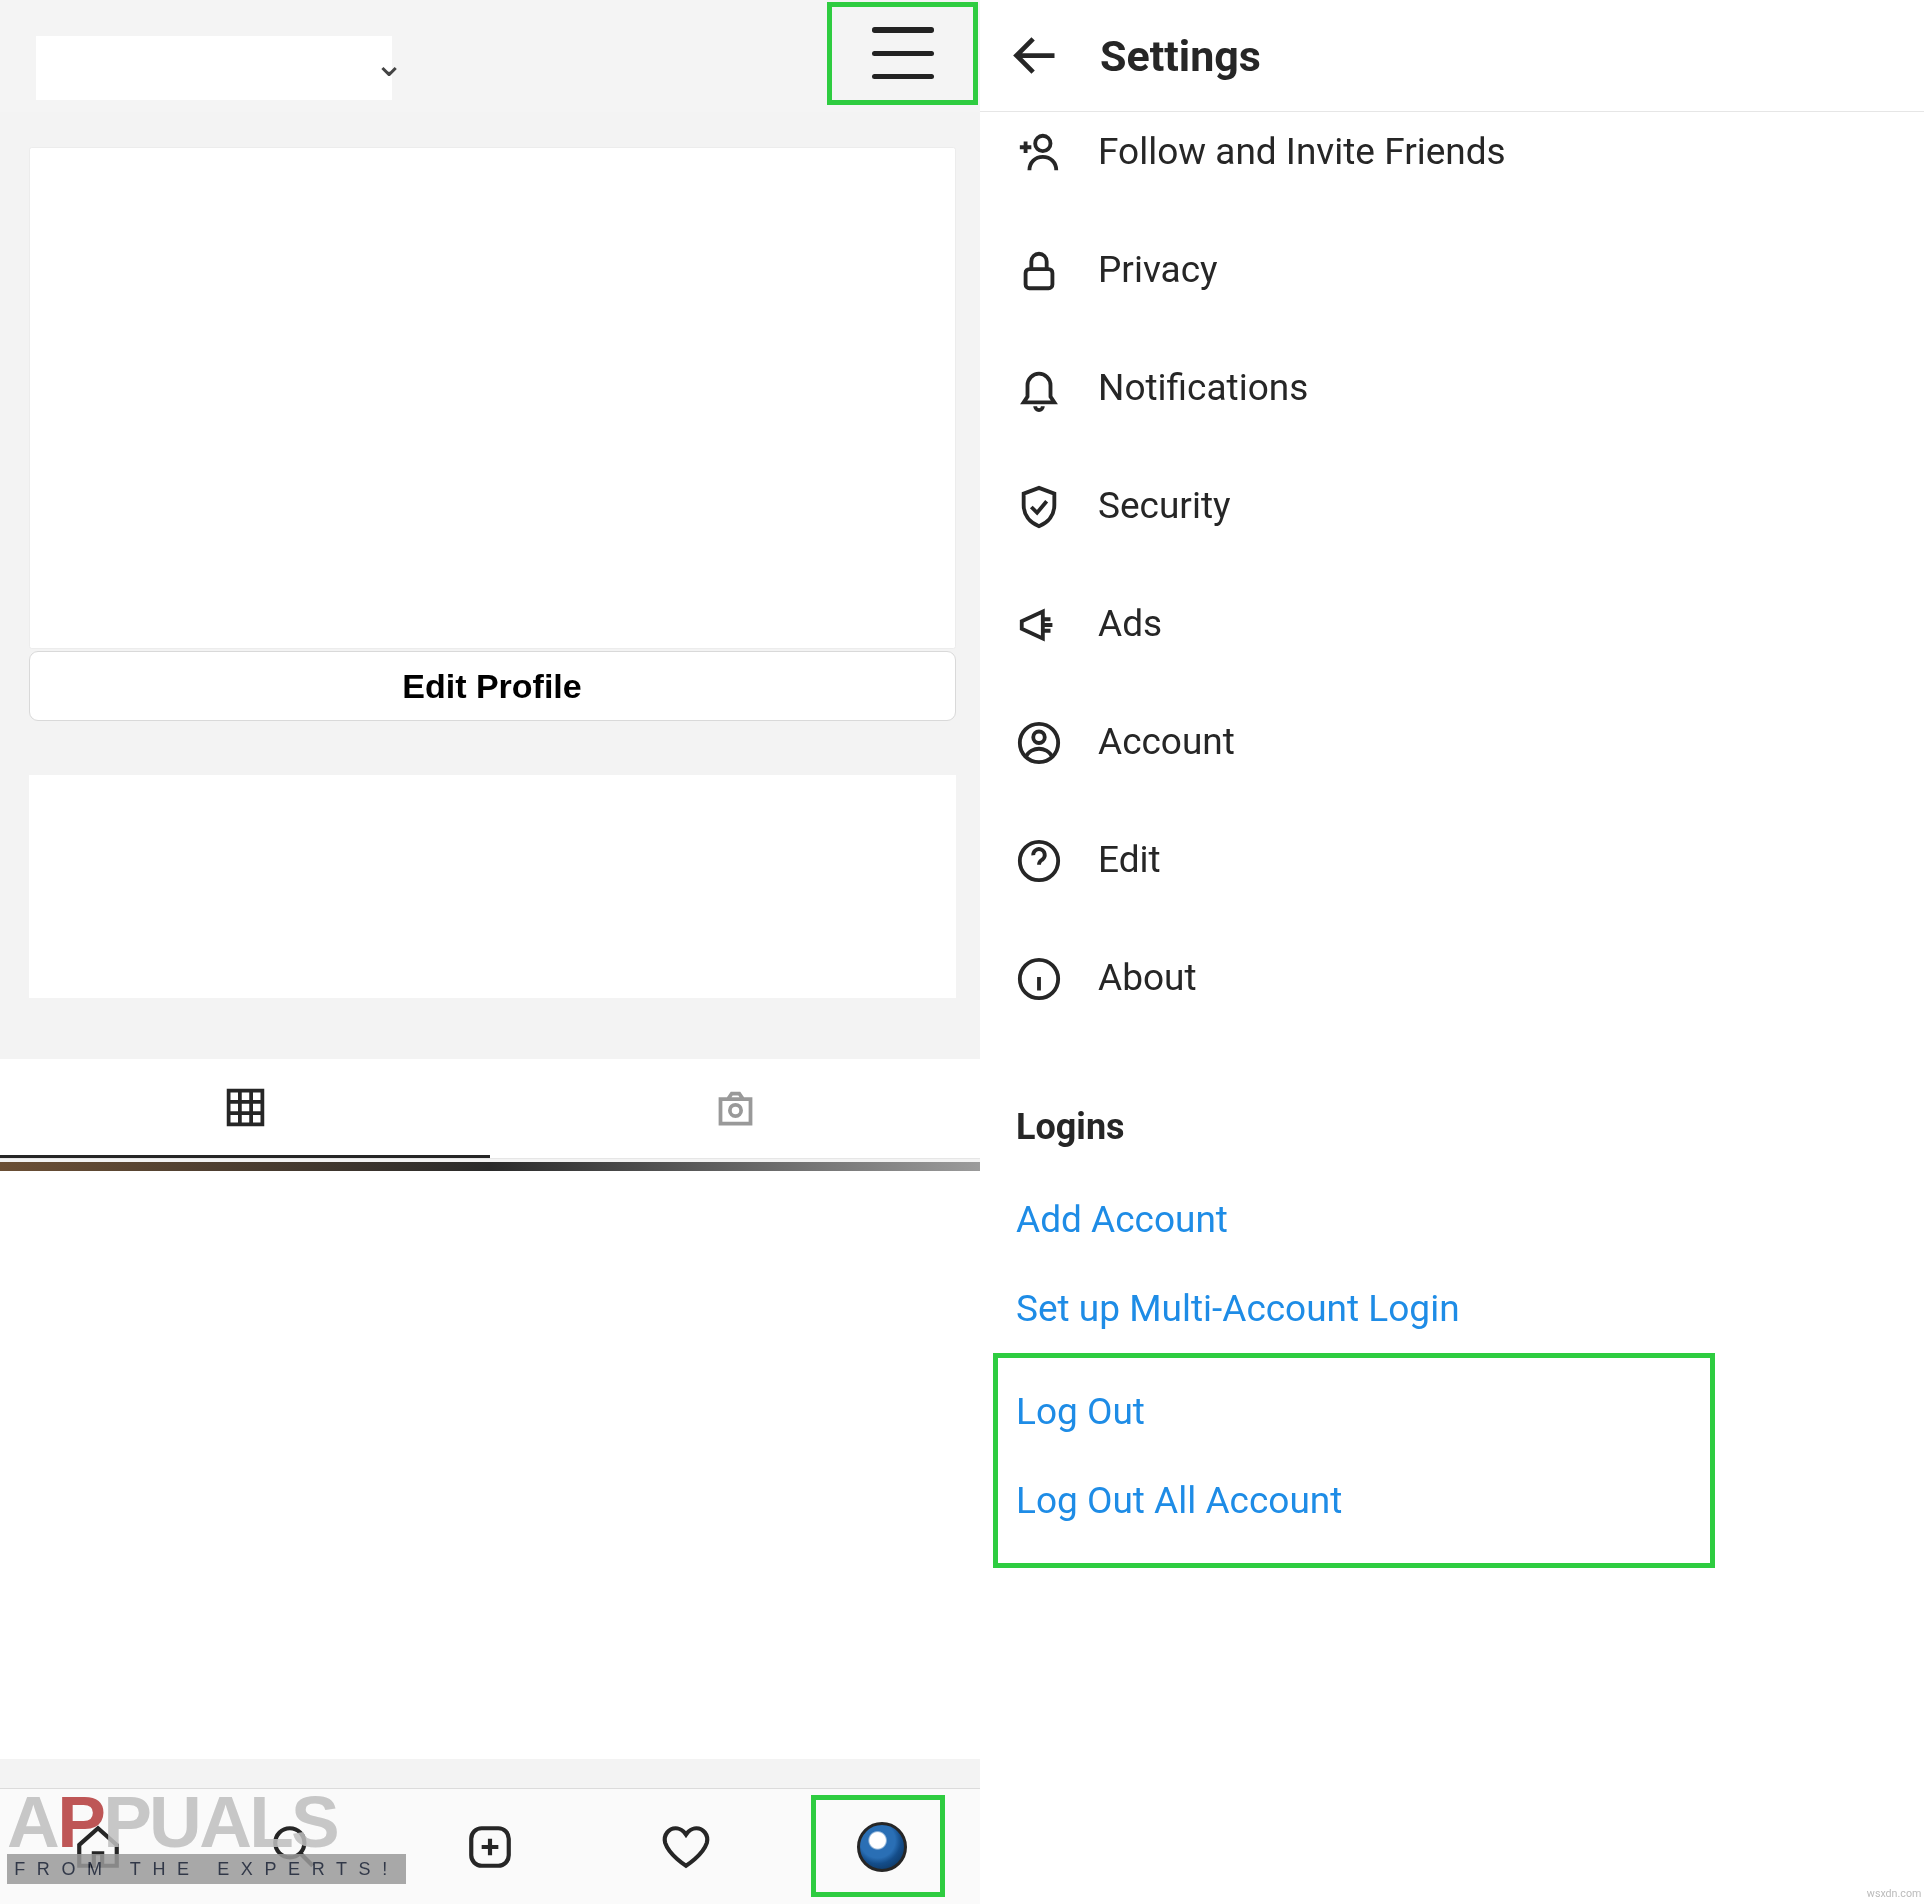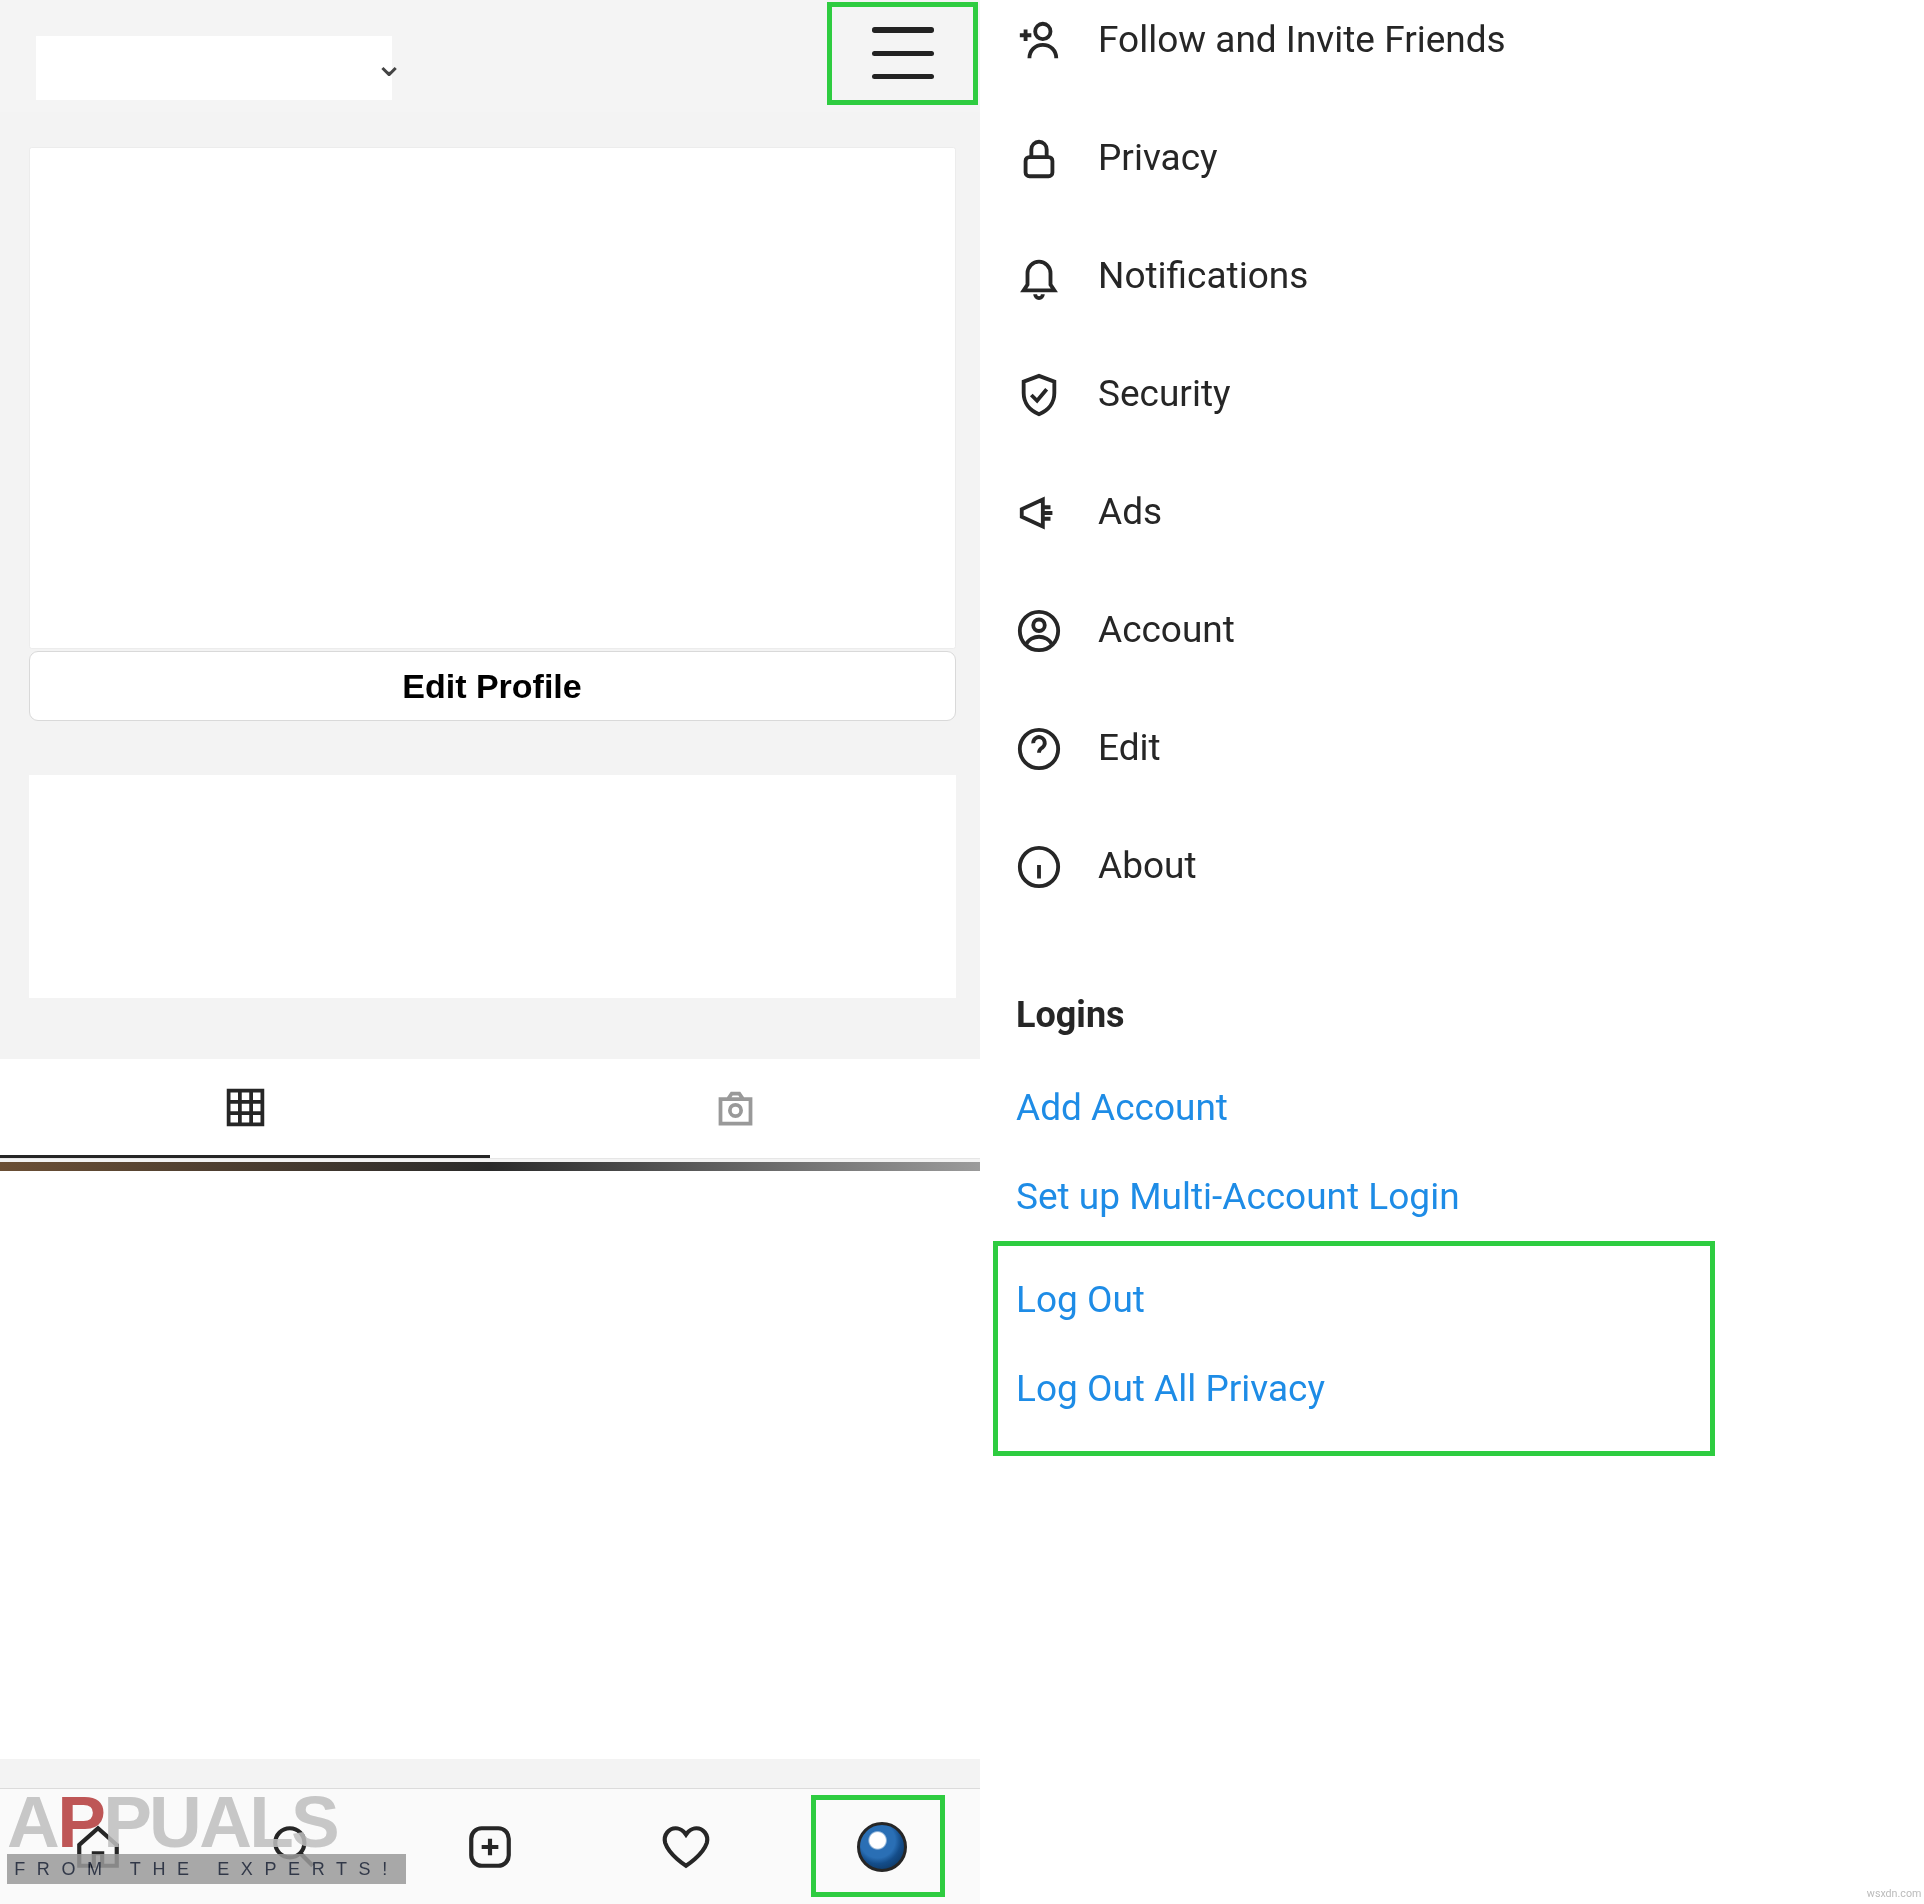--- a/index.html
+++ b/index.html
@@ -109,20 +109,28 @@
           </svg>
         </div>
       <div class="nav-ic">
           <div class="avatar"></div>
         </div>
     </div>
     <div class="profile-highlight l"></div>
   </div>
 
   <div class="pane-right">
+    <div class="hdr-right">
+      <div class="back-arrow">
+        <svg viewBox="0 0 24 24">
+            <path fill="none" stroke="#262626" stroke-width="2" d="M20 12H4M11 5l-7 7 7 7"></path>
+          </svg>
+      </div>
+      <div class="hdr-title">Settings</div>
+    </div>
     <div class="menu">
       <div class="menu-item">
         <span class="mic">
             <svg viewBox="0 0 24 24">
               <circle cx="14" cy="7" r="4"></circle>
               <path d="M7 21c0-4 3-7 7-7s7 3 7 7M2 9h6M5 6v6"></path>
             </svg>
           </span>
         <span>Follow and Invite Friends</span>
       </div>
@@ -187,21 +195,21 @@
             </svg>
           </span>
         <span>About</span>
       </div>
 
       <div class="section-title">Logins</div>
       <div class="link-item">Add Account</div>
       <div class="link-item">Set up Multi-Account Login</div>
       <div class="logout-box">
         <div class="link-item">Log Out</div>
-        <div class="link-item">Log Out All Privacy</div>
+        <div class="link-item">Log Out All Account</div>
       </div>
     </div>
 
   </div>
 
   <div class="wm">
     <div class="wm-top"><span>A</span><span class="red">P</span><span>PUALS</span></div>
     <div class="wm-bottom">FROM THE EXPERTS!</div>
   </div>
   <div class="tiny-credit">wsxdn.com</div>

